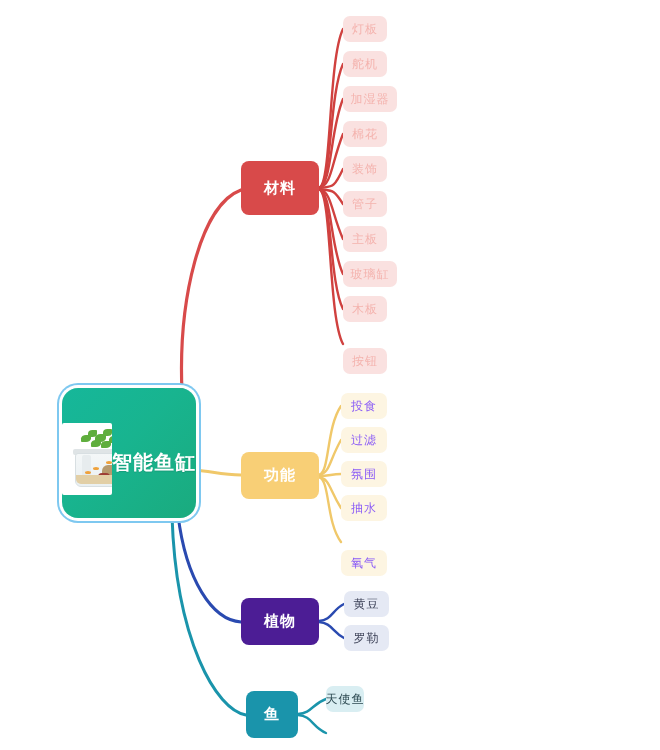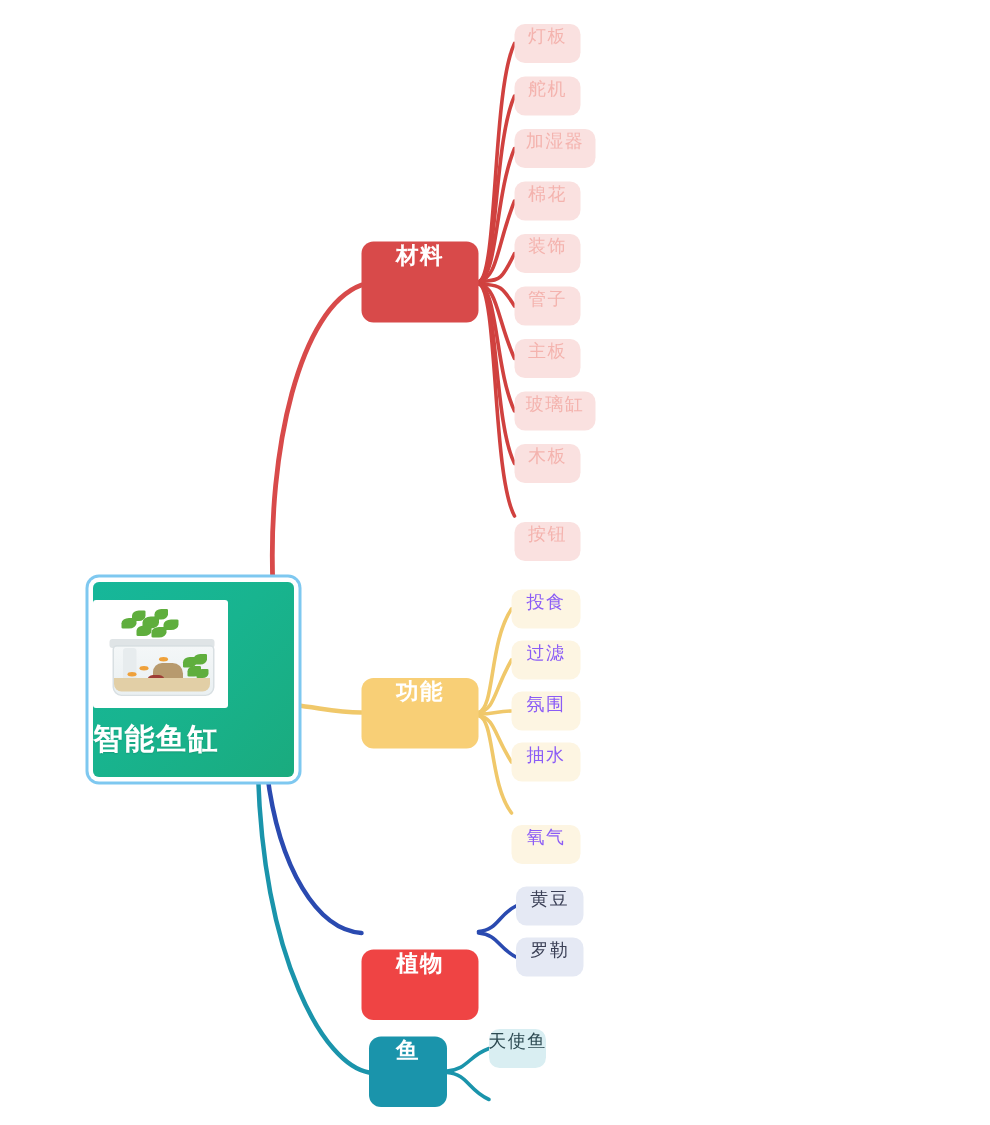--- a/index.html
+++ b/index.html
@@ -25,34 +25,35 @@
     left: 0;
     top: 0;
     width: 660px;
     height: 750px;
     pointer-events: none;
   }
   .node {
     position: absolute;
     box-sizing: border-box;
     display: flex;
+    align-items: center;
     justify-content: center;
     border-radius: 8px;
     white-space: nowrap;
   }
 
   
   #root-node {
     left: 62px;
     top: 388px;
     width: 134px;
     height: 130px;
-    border-radius: 4px;
+    border-radius: 16px;
     background: linear-gradient(135deg, #16b79a 0%, #18b48f 45%, #1aab7e 100%);
-    flex-direction: column;
+    flex-direction: row;
     justify-content: flex-start;
     padding-top: 12px;
     box-shadow: 0 0 0 3px #ffffff, 0 0 0 5px #7ec8f0;
   }
   #root-photo {
     width: 90px;
     height: 72px;
     background: #ffffff;
     border-radius: 2px;
     position: relative;
@@ -160,22 +161,21 @@
   #branch-material {
     left: 241px; top: 161px; width: 78px; height: 54px;
     background: #d84a4a;
   }
   #branch-function {
     left: 241px; top: 452px; width: 78px; height: 47px;
     background: #f8cf76;
   }
   #branch-plant {
     left: 241px; top: 598px; width: 78px; height: 47px;
-    background: #ef4444;
-    margin-top: 35px;
+    background: #4c1d95;
   }
   #branch-fish {
     left: 246px; top: 691px; width: 52px; height: 47px;
     background: #1a94ab;
   }
 
   
   .leaf-node {
     font-size: 12px;
     height: 26px;

